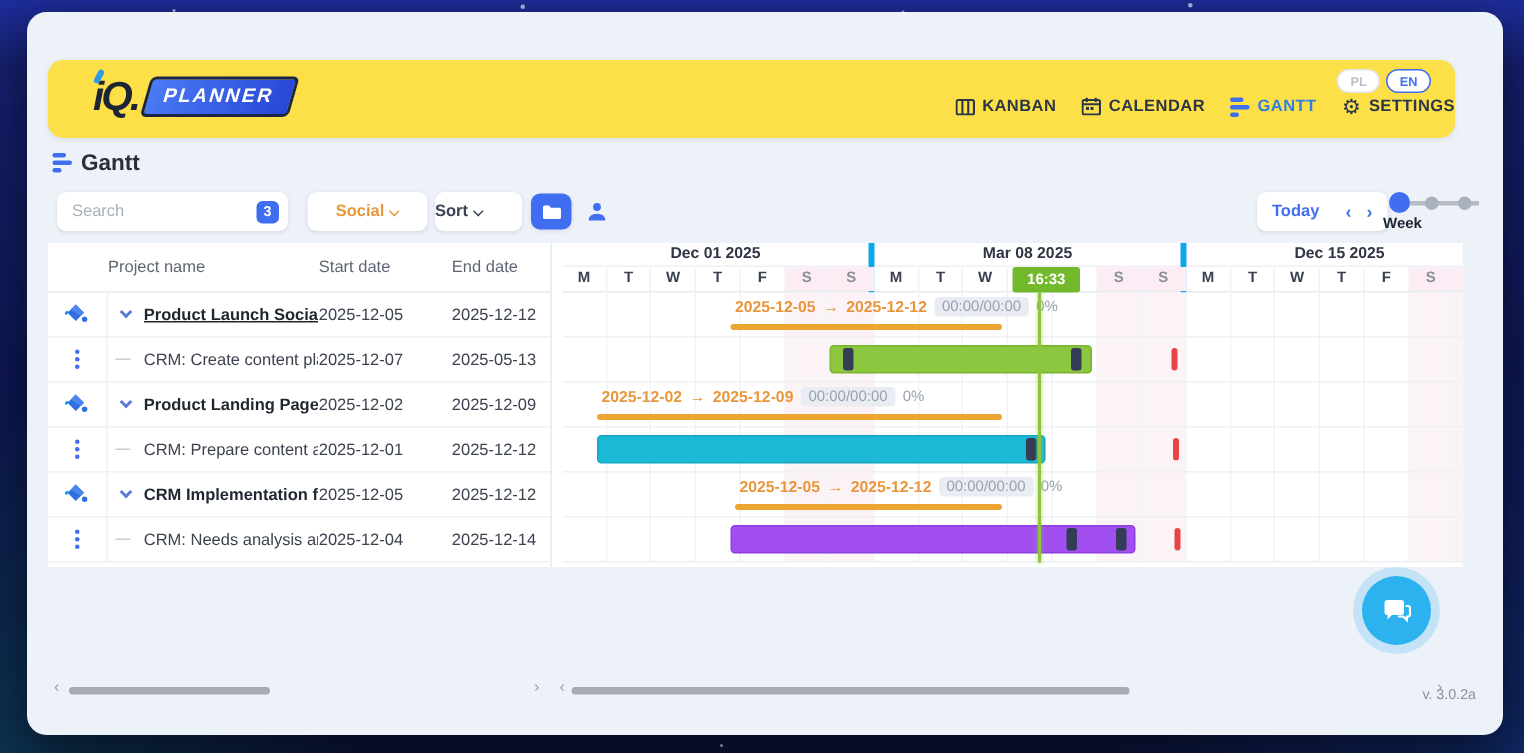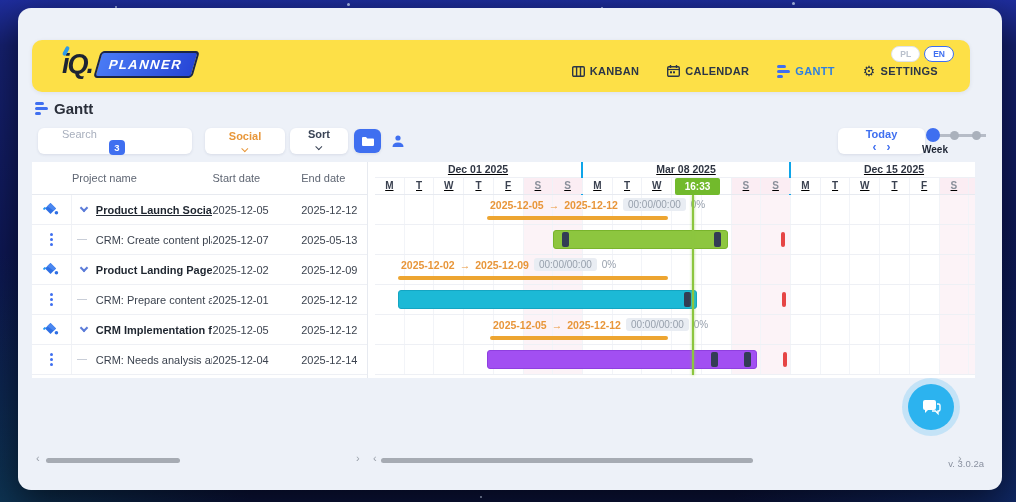--- a/index.html
+++ b/index.html
@@ -26,35 +26,35 @@
     background:#2e9be8; border-radius:2px; transform:rotate(28deg); }
   .logo-badge { margin-left:5px; background:linear-gradient(100deg,#4a7bf5,#2746d6);
     border:2px solid #1b2547; border-radius:4px; padding:2px 12px 3px 10px;
     transform:skewX(-16deg); }
   .logo-badge span { display:inline-block; color:#fff; font-weight:900; font-size:13px;
     letter-spacing:1.5px; }
   .lang-row { position:absolute; right:16px; top:6px; display:flex; gap:4px; }
   .lang-pill { font-size:8.5px; font-weight:bold; padding:2px 8px; border-radius:8px;
     border:1px solid #dfe3ea; color:#b9c0cc; background:#fff; }
   .lang-pill.active { border-color:#3f6ff0; color:#3f6ff0; }
-  .main-nav { position:absolute; right:32px; top:24px; display:flex; gap:28px; align-items:center;padding-left:12px; }
+  .main-nav { position:absolute; right:0; top:24px; display:flex; gap:17px; align-items:center;padding-left:12px; }
   .nav-item { display:flex; align-items:center; gap:5px; font-size:11px; font-weight:bold;
     color:#2b3647; cursor:pointer; letter-spacing:.3px; }
   .nav-item.active { color:#2e7fe0; }
   .gear { font-size:14px; line-height:1; }
 
   
   .page-title-row { position:absolute; left:17px; top:92px; display:flex; gap:6px; align-items:center; }
   .page-title { font-size:15px; font-weight:bold; color:#2a2f3a; }
   .gantt-bars { display:flex; flex-direction:column; gap:2px; }
   .gantt-bars i { display:block; height:3px; border-radius:2px; background:#3f6ff0; }
 
   .toolbar { position:absolute; left:0; top:120px; width:984px; height:26px; }
   .tb { position:absolute; height:26px; background:#fff; border-radius:6px;
-    box-shadow:0 1px 3px rgba(25,40,90,.1); display:flex; align-items:center; font-size:11px;flex-direction:column; }
+    box-shadow:0 1px 3px rgba(25,40,90,.1); display:flex; align-items:center; font-size:11px; }
   .search-box { left:20px; width:154px; padding:0 6px 0 10px; justify-content:space-between; }
   .search-box input { border:none; outline:none; width:110px; font-size:11px; color:#333;
     font-family:inherit; }
   .search-box input::placeholder { color:#a8afbd; }
   .search-badge { background:#3f6ff0; color:#fff; font-size:9.5px; font-weight:bold;
     border-radius:4px; padding:2px 5px; }
   .btn-columns { left:187px; width:80px; justify-content:center; gap:5px;
     color:#e8973a; font-weight:bold; }
   .btn-sort { left:272px; width:58px; justify-content:flex-start; gap:5px; color:#3a4456; font-weight:bold; }
   .chev { width:5px; height:5px; border-left:1.5px solid currentColor; border-bottom:1.5px solid currentColor;
@@ -99,21 +99,21 @@
   .tree-dash { width:10px; height:1px; background:#c9ced8; margin-right:4px; flex:none; }
   .name-cell { width:117px; white-space:nowrap; overflow:hidden; }
   .name-cell.proj { font-weight:bold; color:#1f2630; }
   .name-cell.underlined { text-decoration:underline; }
   .start-cell { width:89px; }
   .end-cell { width:66px; }
 
   
   .gantt { position:absolute; left:343px; top:0; width:600px; height:216px; overflow:hidden; }
   .gweeks { position:absolute; left:0; top:0; height:33px; display:flex; }
-  .gweek { width:208px; flex:none; border-right:2px solid #0ea5e9;text-decoration:underline; }
+  .gweek { width:208px; flex:none; border-right:4px solid #0ea5e9; }
   .gmonth { height:16px; text-align:center; font-size:10.5px; font-weight:bold; color:#2f3542;
     line-height:15px; border-bottom:1px solid #eef0f5; }
   .gdays { display:flex; height:17px; border-bottom:1px solid #e7eaf0; }
   .gday { width:29.714px; flex:none; text-align:center; font-size:10px; font-weight:bold;
     color:#3a4150; line-height:16px; border-right:1px solid #f0f2f7; }
   .gday.weekend { background:#fbedf3; color:#8a8f9a; }
   .gcol { position:absolute; top:33px; height:180px; border-right:1px solid #f2f4f8; }
   .gcol.weekend { background:#fcf3f7; }
   .grow-line { position:absolute; left:0; width:600px; height:30px; border-bottom:1px solid #eef0f5; }
   .now-box { position:absolute; left:300px; top:16px; width:45px; height:17px; background:#72ba2c;

